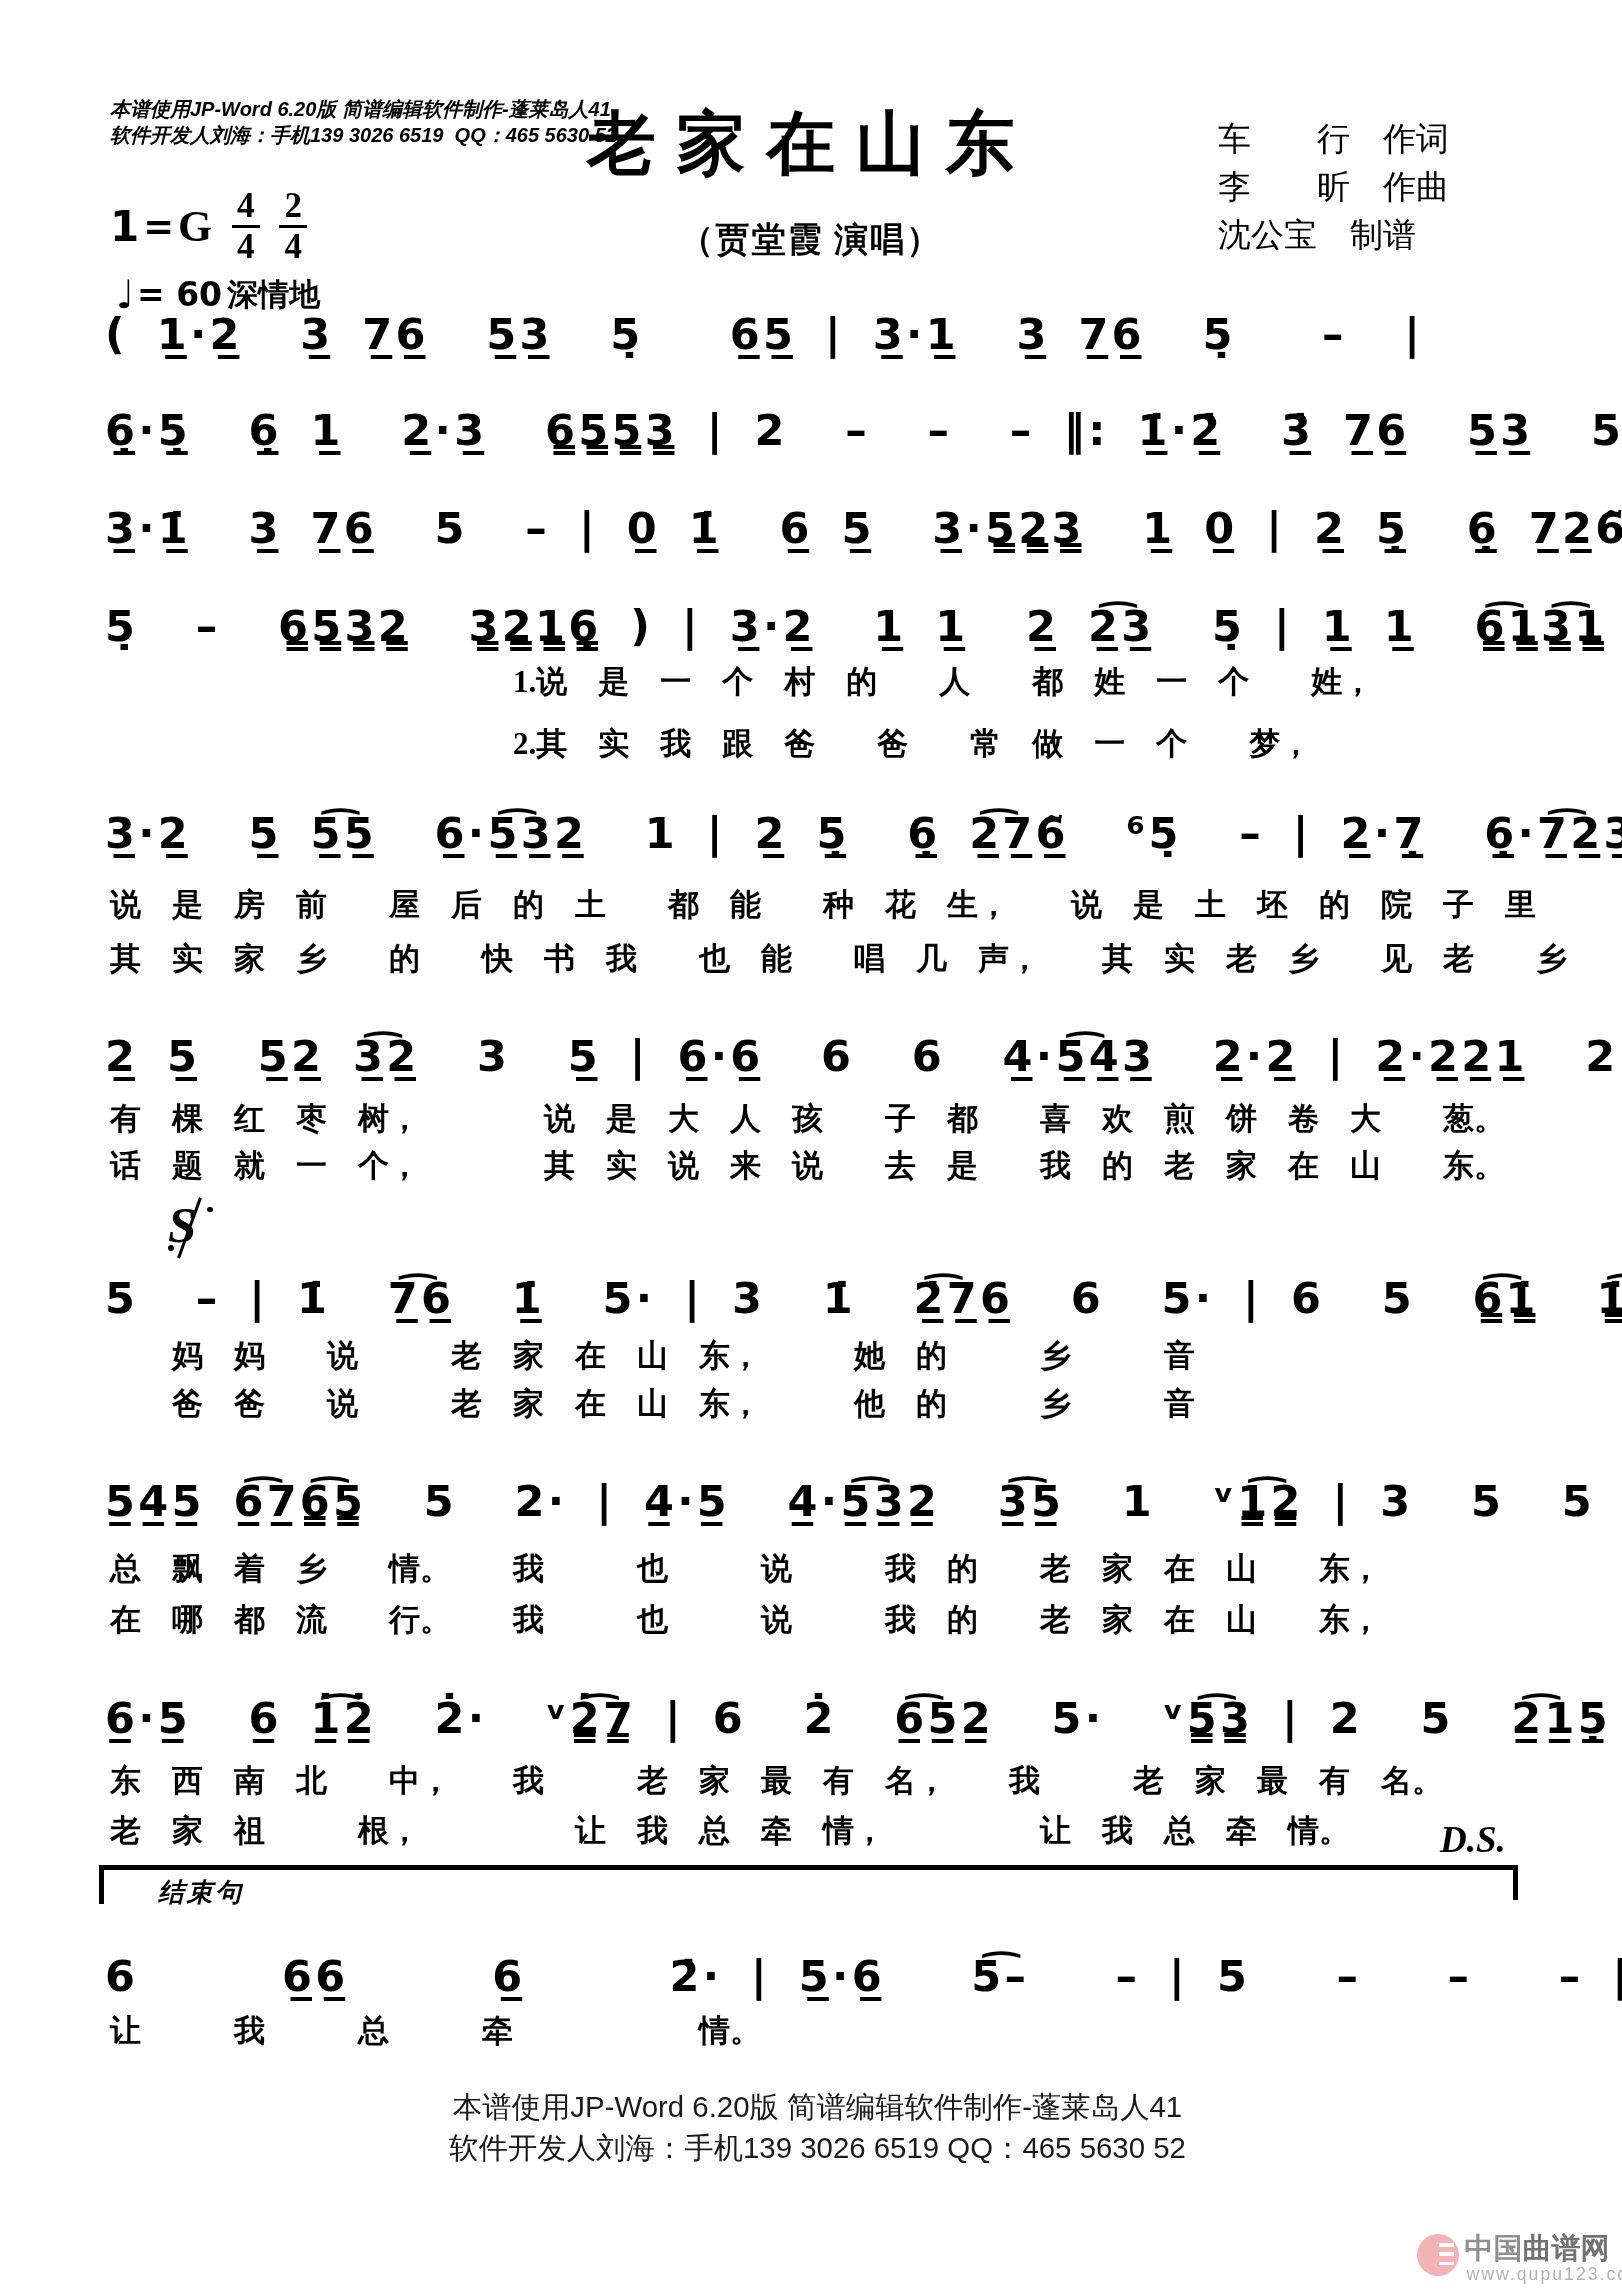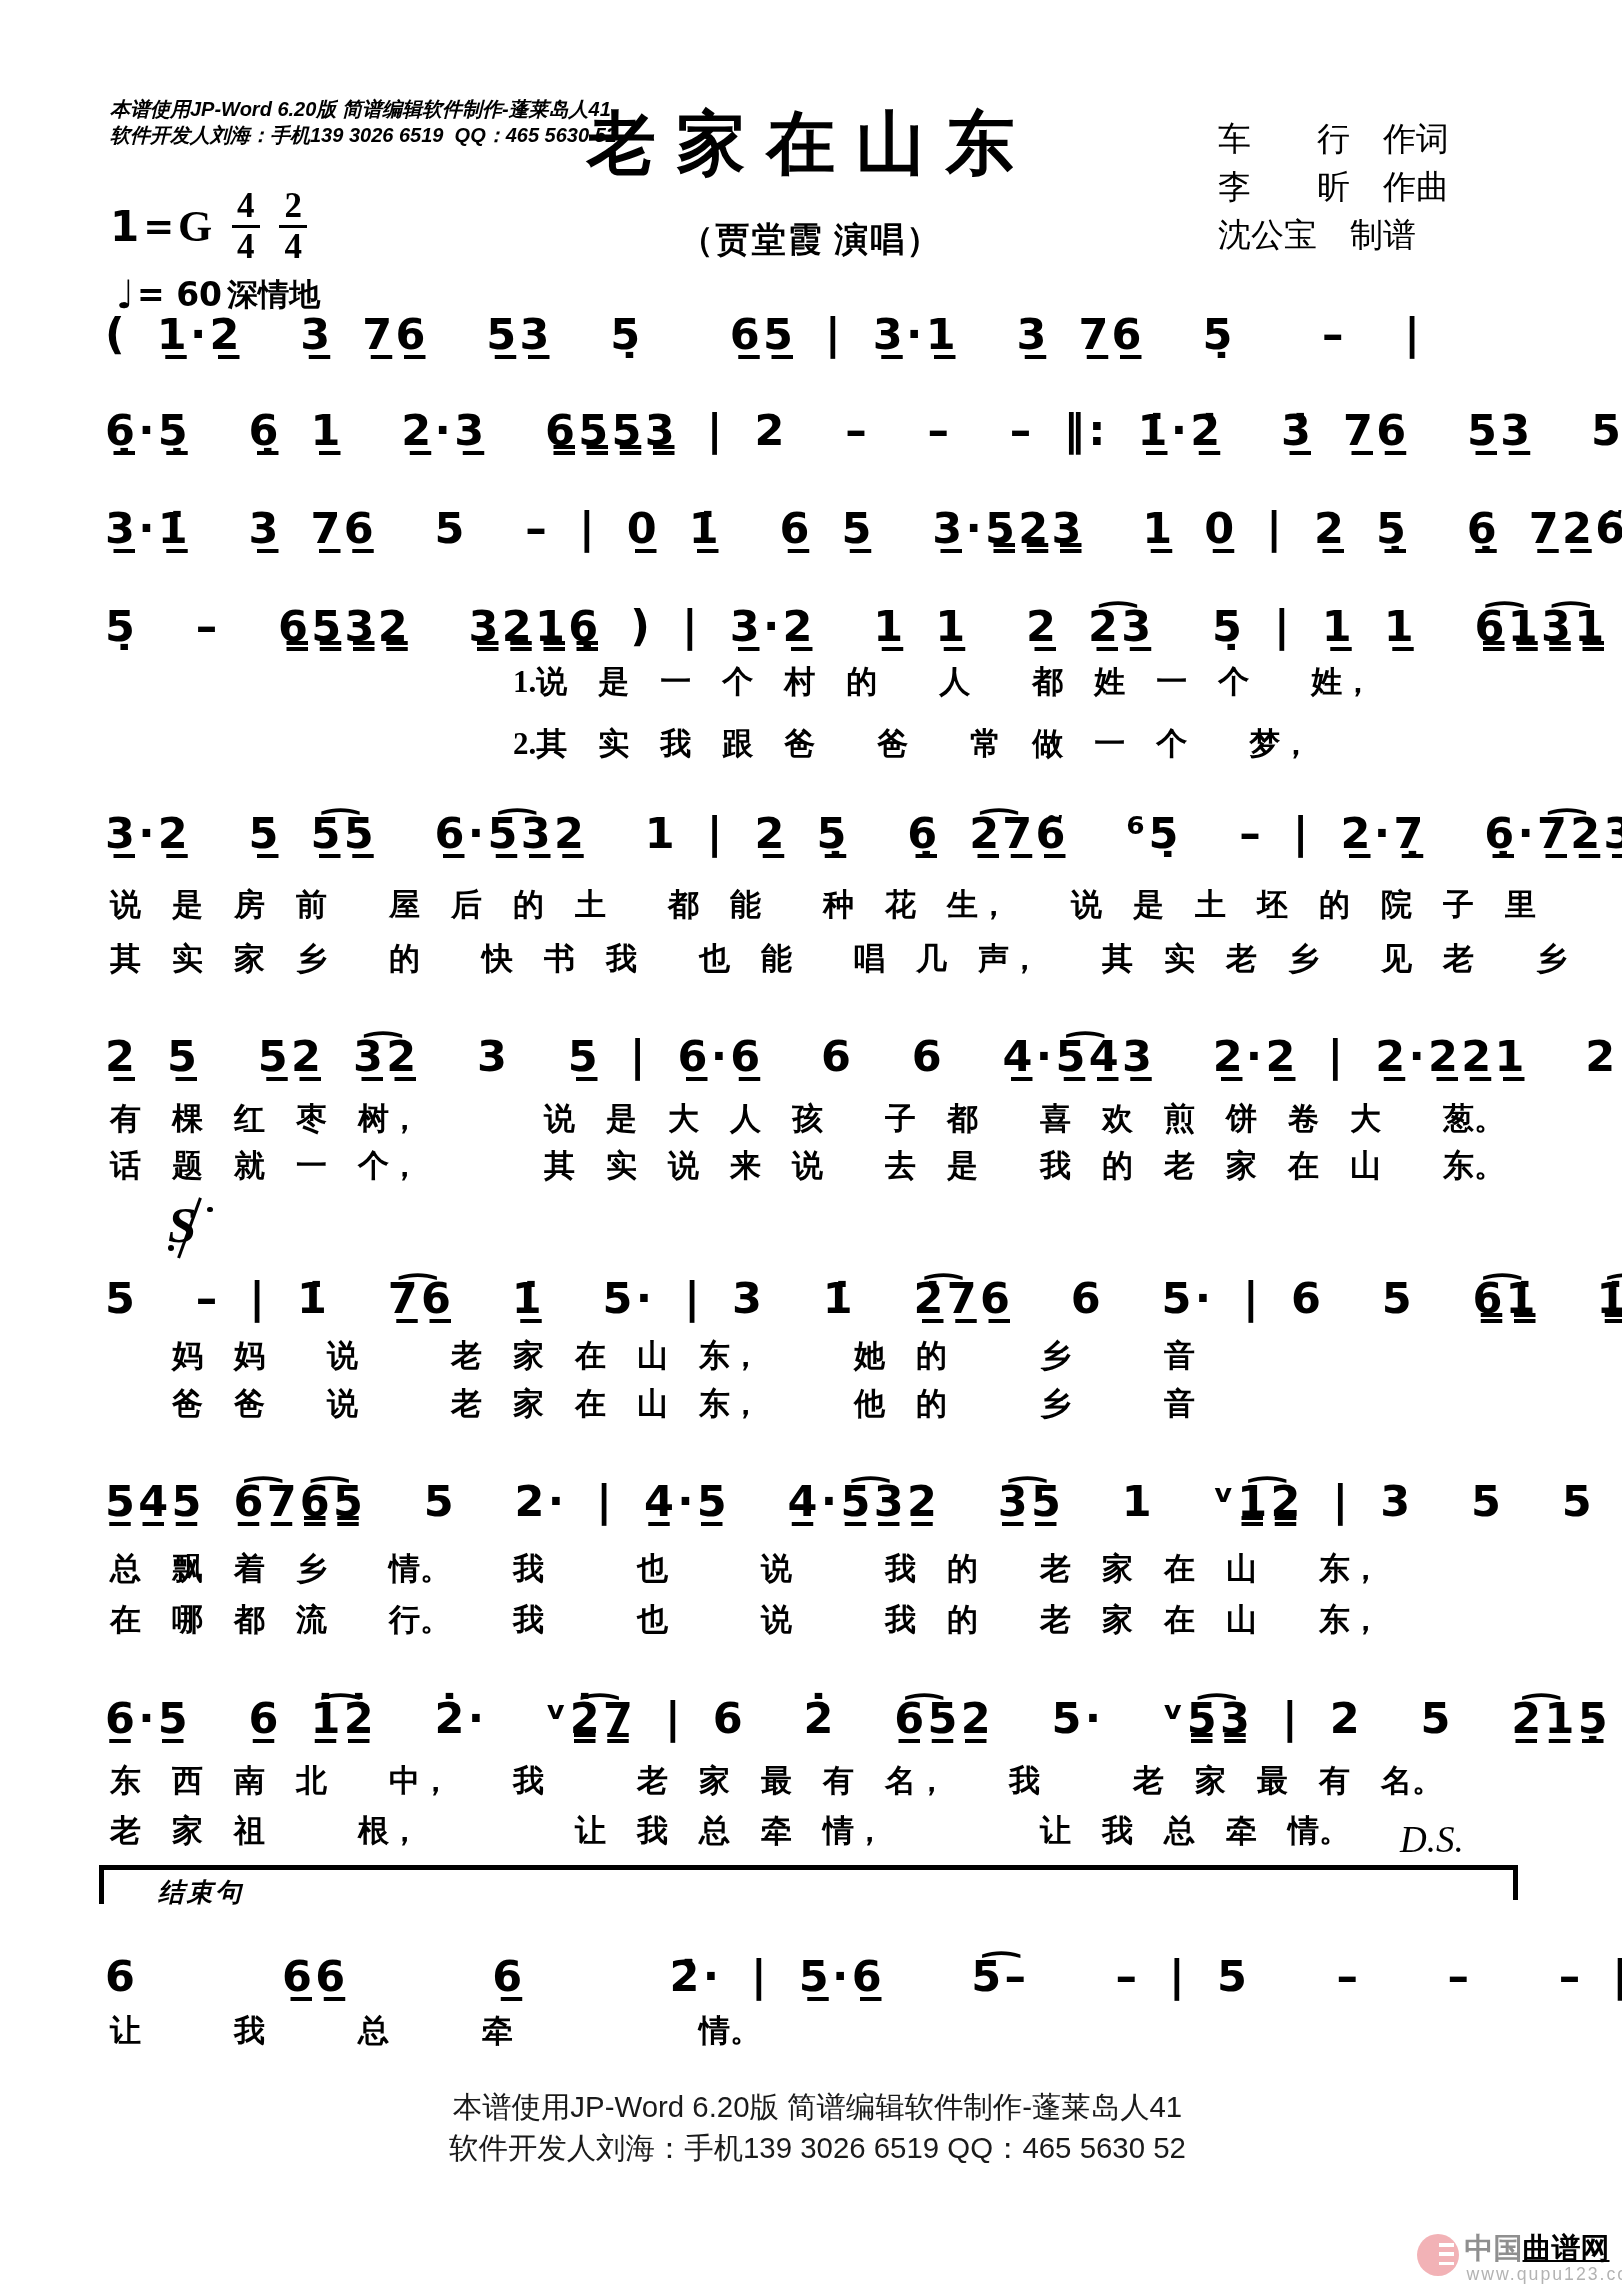--- a/index.html
+++ b/index.html
@@ -66,22 +66,22 @@
   .segno{left:168px;top:1200px;width:46px;height:60px;}
   .segno .s{
     font-family:"Liberation Serif",serif;font-style:italic;font-weight:bold;
     font-size:51px;line-height:1;display:block;
   }
   .segno .slash{position:absolute;left:19.6px;top:-3.9px;width:3.3px;height:64px;background:#000;transform:rotate(20deg);}
   .segno .d1,.segno .d2{position:absolute;width:5.9px;height:5.9px;border-radius:50%;background:#000;}
   .segno .d1{right:1.3px;top:6.5px;}
   .segno .d2{left:0px;bottom:9.2px;}
   .ds{
-    left:1400px;top:1818px;
-    font-size:37px;font-weight:normal;font-style:italic;
+    left:1440px;top:1818px;
+    font-size:37px;font-weight:bold;font-style:italic;
     font-family:"Liberation Serif",serif;
     text-align:center;
   }
   .ending-bracket{left:99px;top:1865px;width:1419px;height:42px;border-top:5.2px solid #000;}
   .ending-bracket .tl{position:absolute;left:0;top:0;width:4.6px;height:34px;background:#000;}
   .ending-bracket .tr{position:absolute;right:0;top:0;width:4.6px;height:30px;background:#000;}
   .ending-label{
     left:158px;top:1875px;
     font-size:26px;font-weight:bold;font-style:italic;
     letter-spacing:2.6px;
@@ -92,21 +92,21 @@
     font-family:"Liberation Sans","DejaVu Sans",sans-serif;
     font-size:29.4px;line-height:1.40;color:#1a1a1a;
     white-space:pre-line;
   }
   .watermark{right:10.5px;bottom:5.2px;width:196px;height:65px;}
   .wm-logo{position:absolute;left:0;top:9.2px;width:42px;height:42px;border-radius:50%;background:#f2b2b6;}
   .wm-logo .bar{position:absolute;left:22px;width:15.7px;height:3.9px;background:#fff;}
   .wm-logo .b1{top:9.2px;} .wm-logo .b2{top:18.3px;} .wm-logo .b3{top:27.5px;}
   .wm-text{position:absolute;left:48px;top:3.9px;font-weight:bold;font-size:29px;white-space:nowrap;
     font-family:"Liberation Serif",serif;}
-  .wm-cn{color:#8f8f8f;} .wm-pink{color:#000000;text-decoration:underline;}
+  .wm-cn{color:#8f8f8f;} .wm-pink{color:#737373;}
   .wm-url{position:absolute;left:50px;top:39px;font-size:17.7px;letter-spacing:2px;color:#b3b3b3;
     font-family:"Liberation Sans",sans-serif;}
 </style>
 </head>
 <body>
 
 <div class="page">
 
   <div class="abs maker-note"><span>本谱使用JP-Word 6.20版 简谱编辑软件制作-蓬莱岛人41</span><br><span>软件开发人刘海：手机139 3026 6519  QQ：465 5630 52</span></div>
 

